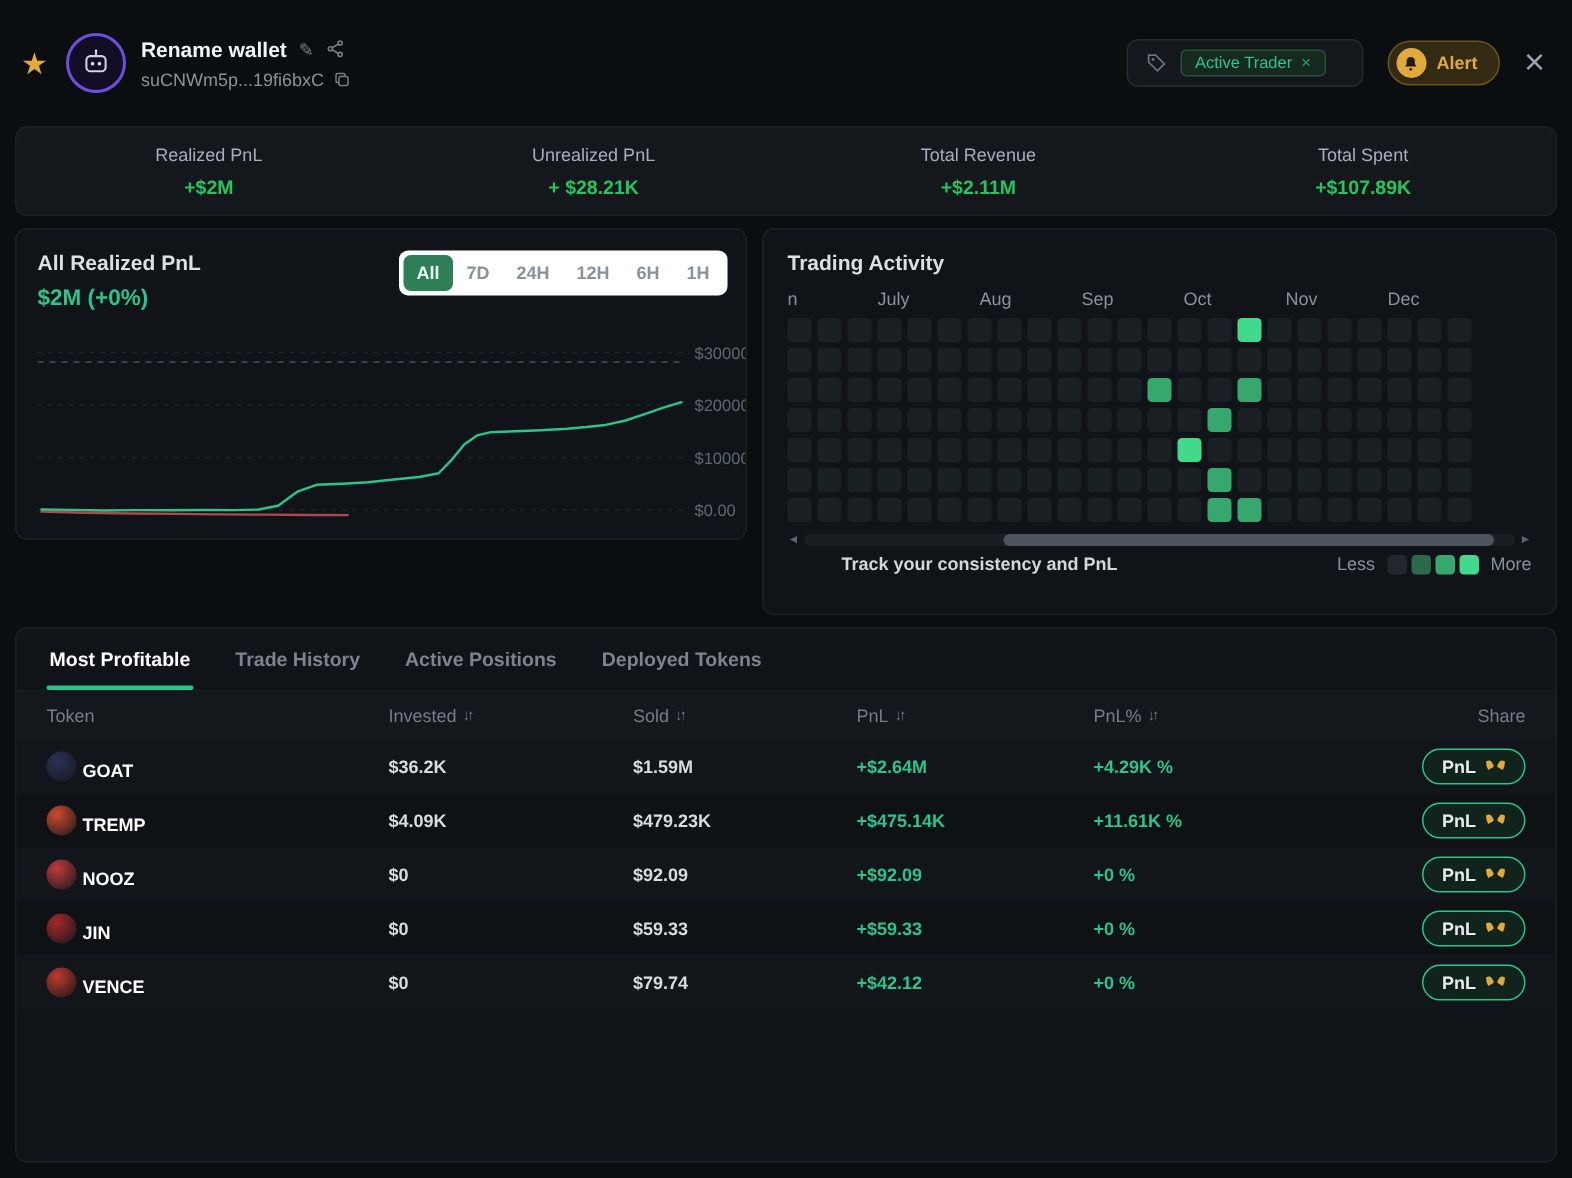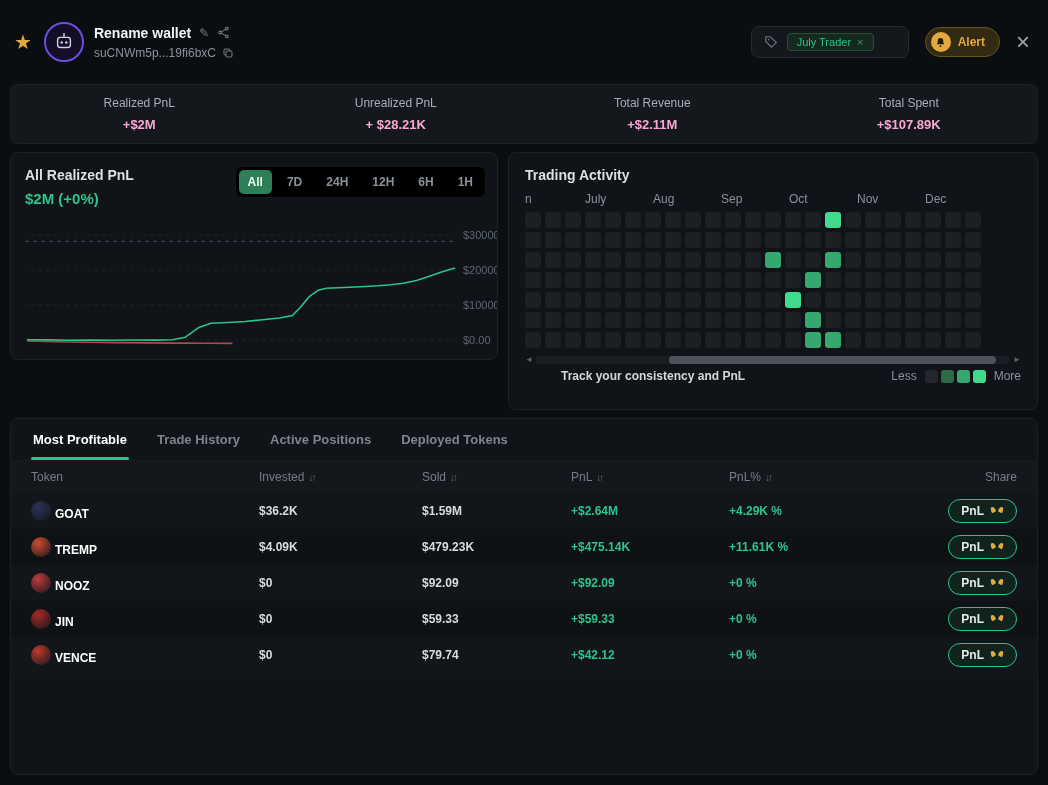--- a/index.html
+++ b/index.html
@@ -21,30 +21,30 @@
   .tag-pill{display:flex;align-items:center;gap:6px;background:#16291f;border:1px solid #27503c;color:#2bc48a;font-size:11px;padding:2px 9px;border-radius:4px}
   .tag-x{color:#2bc48a;opacity:.75;cursor:pointer;font-size:11px}
   .alert-btn{display:flex;align-items:center;gap:7px;background:#332a14;border:1px solid #6b5418;color:#e2a93c;font-weight:bold;font-size:12px;border-radius:16px;padding:4px 14px 4px 5px;cursor:pointer}
   .alert-bell{width:20px;height:20px;border-radius:50%;background:#e2a93c;display:flex;align-items:center;justify-content:center}
   .close-x{color:#9aa3ad;font-size:24px;cursor:pointer;line-height:1;font-weight:normal}
 
   
   .stats{margin:0 10px;background:#14181c;border:1px solid #1d2126;border-radius:8px;display:flex;padding:11px 0;flex:0 0 auto}
   .stat{flex:1;display:flex;flex-direction:column;align-items:center;gap:7px}
   .stat .lbl{color:#a7aeb8;font-size:12px}
-  .stat .val{color:#f9a8d4;font-size:13px;font-weight:bold}
+  .stat .val{color:#22c55e;font-size:13px;font-weight:bold}
 
   
   .main{display:flex;gap:10px;margin:8px 10px 0;flex:0 0 auto}
   .panel{background:#101418;border:1px solid #1d2126;border-radius:8px}
   .pnl-panel{flex:0 0 488px;height:208px;padding:14px 0 0 14px;overflow:hidden}
   .pnl-head{display:flex;justify-content:space-between;align-items:flex-start;padding-right:12px}
   .pnl-title{font-weight:bold;font-size:14px;color:#dcdfe3}
   .pnl-value{color:#2bc48a;font-weight:bold;font-size:15px;margin-top:7px}
-  .range-tabs{display:flex;background:#000000;border-radius:6px;padding:3px;gap:6px}
+  .range-tabs{display:flex;background:#ffffff;border-radius:6px;padding:3px;gap:0}
   .range-tab{border:0;background:transparent;color:#8a919b;font-size:12px;font-weight:bold;padding:5px 9px;border-radius:5px;cursor:pointer;font-family:inherit}
   .range-tab.active{background:#2e7e58;color:#eafff4}
   .line-chart{margin-top:16px;display:block}
   .line-chart text{font-family:"Liberation Sans","DejaVu Sans",sans-serif}
 
   .activity-panel{flex:1;height:258px;padding:14px 16px 10px;display:flex;flex-direction:column}
   .act-title{font-weight:bold;font-size:14px;color:#dcdfe3}
   .hm-months{position:relative;height:17px;margin-top:9px;color:#8a919b;font-size:12px}
   .hm-months span{position:absolute;top:0}
   .hm-grid{display:grid;grid-template-columns:repeat(23,16px);grid-auto-rows:16px;gap:4px;margin-top:3px}
@@ -123,21 +123,21 @@
       </div>
     </div>
 
     <div class="h-right">
       <div class="tag-box">
         <svg viewBox="0 0 24 24" width="14" height="14" fill="none" stroke="#6b727c" stroke-width="2">
           <path d="M3 3h8l10 10-8 8L3 11z"></path>
             <circle cx="8" cy="8" r="1.6" fill="#6b727c" stroke="none"></circle>
         </svg>
         <span class="tag-pill">
-          <span>July Trader</span>
+          <span>Active Trader</span>
           <span class="tag-x">×</span>
         </span>
       </div>
       <button class="alert-btn">
         <span class="alert-bell">
           <svg viewBox="0 0 24 24" width="11" height="11" fill="#231a05">
             <path d="M12 2a6 6 0 0 0-6 6v4l-2 4h16l-2-4V8a6 6 0 0 0-6-6z"></path>
               <circle cx="12" cy="20" r="2"></circle>
           </svg>
         </span>

